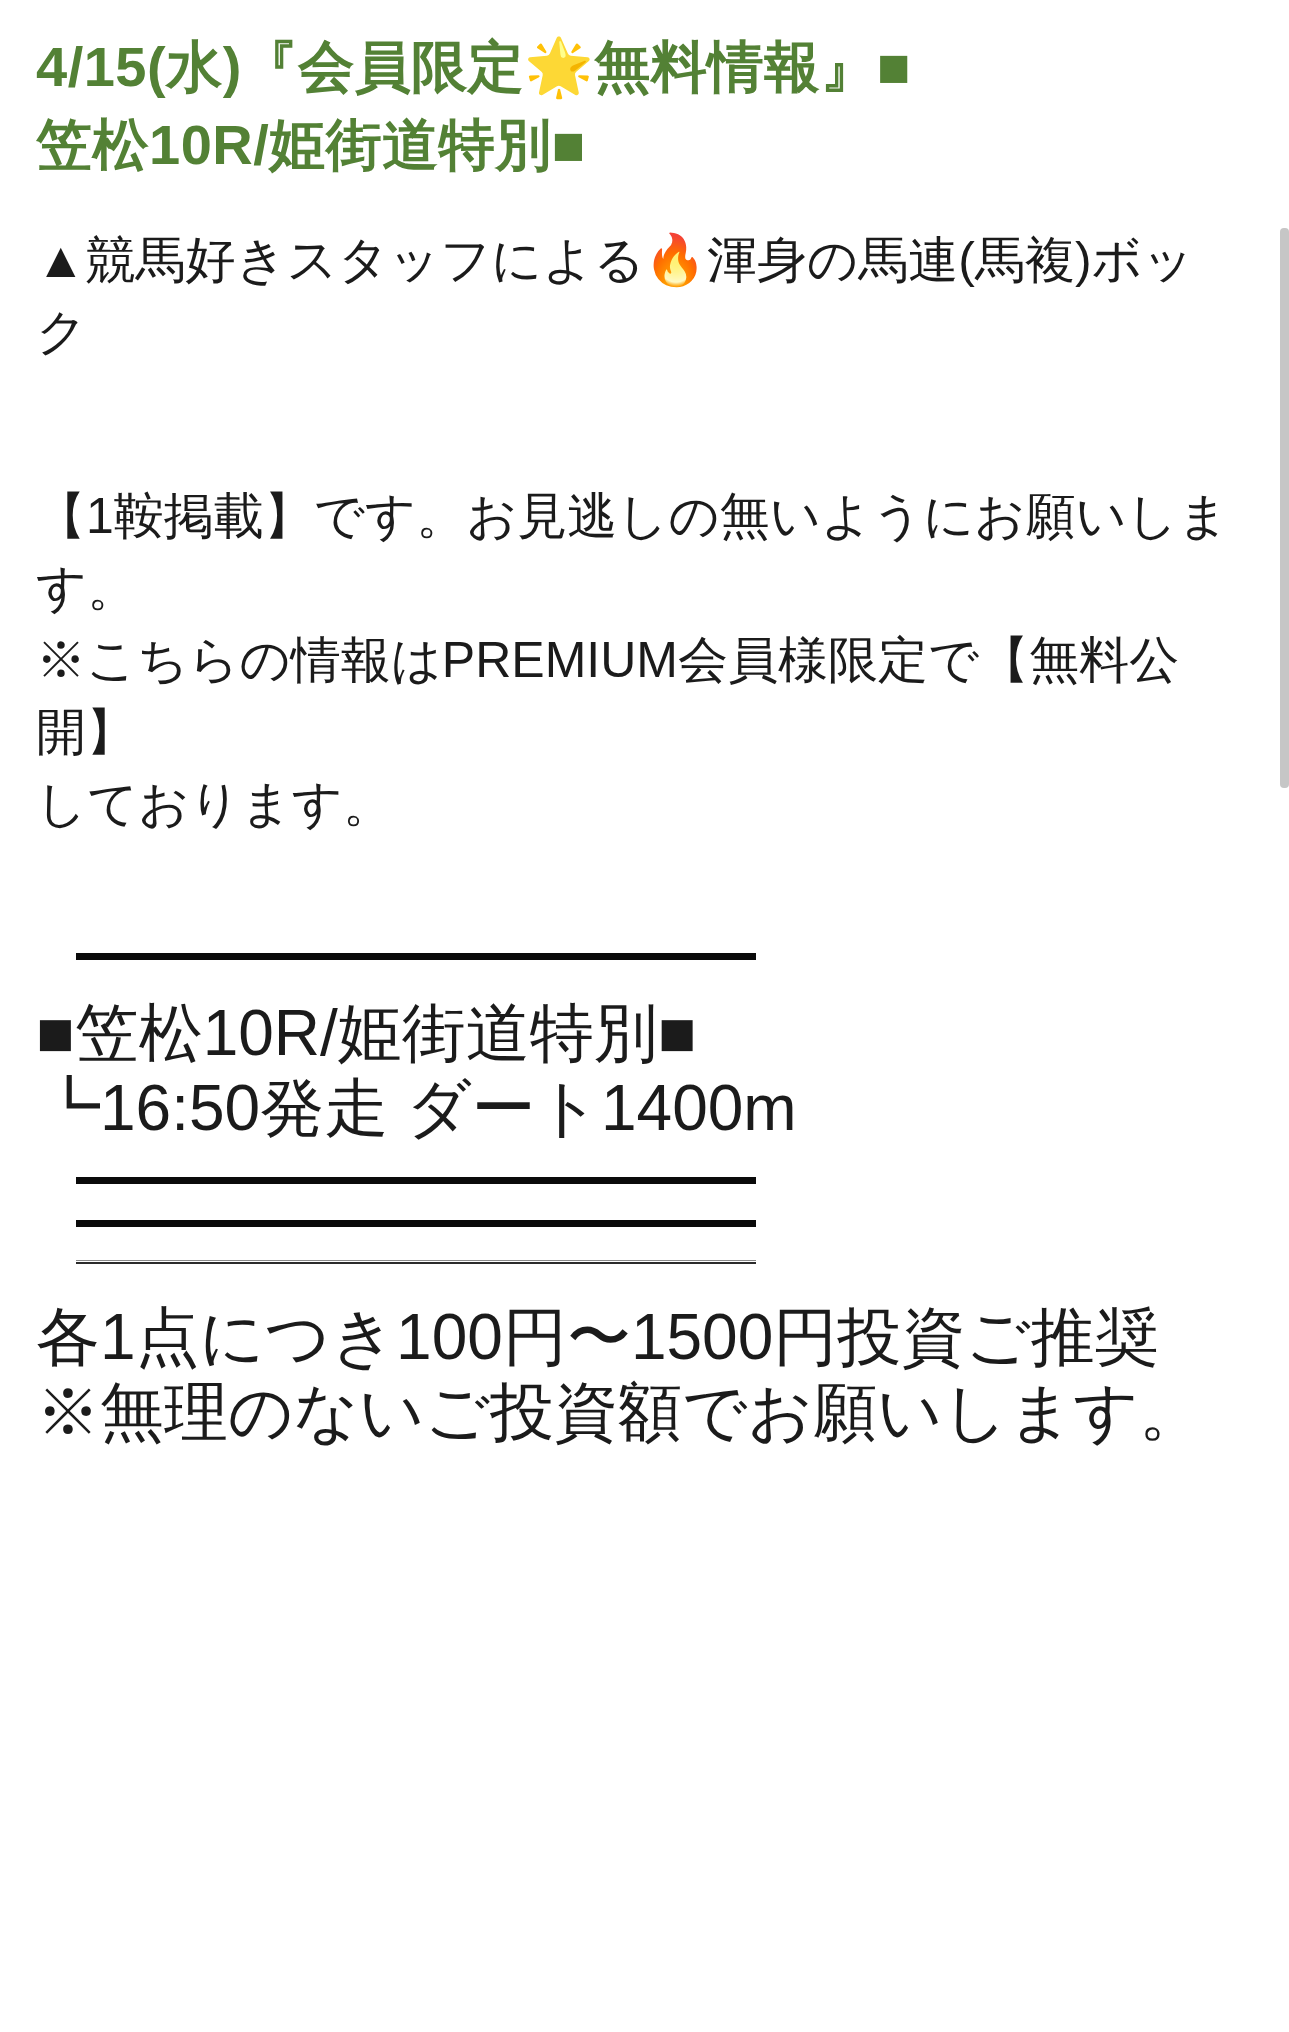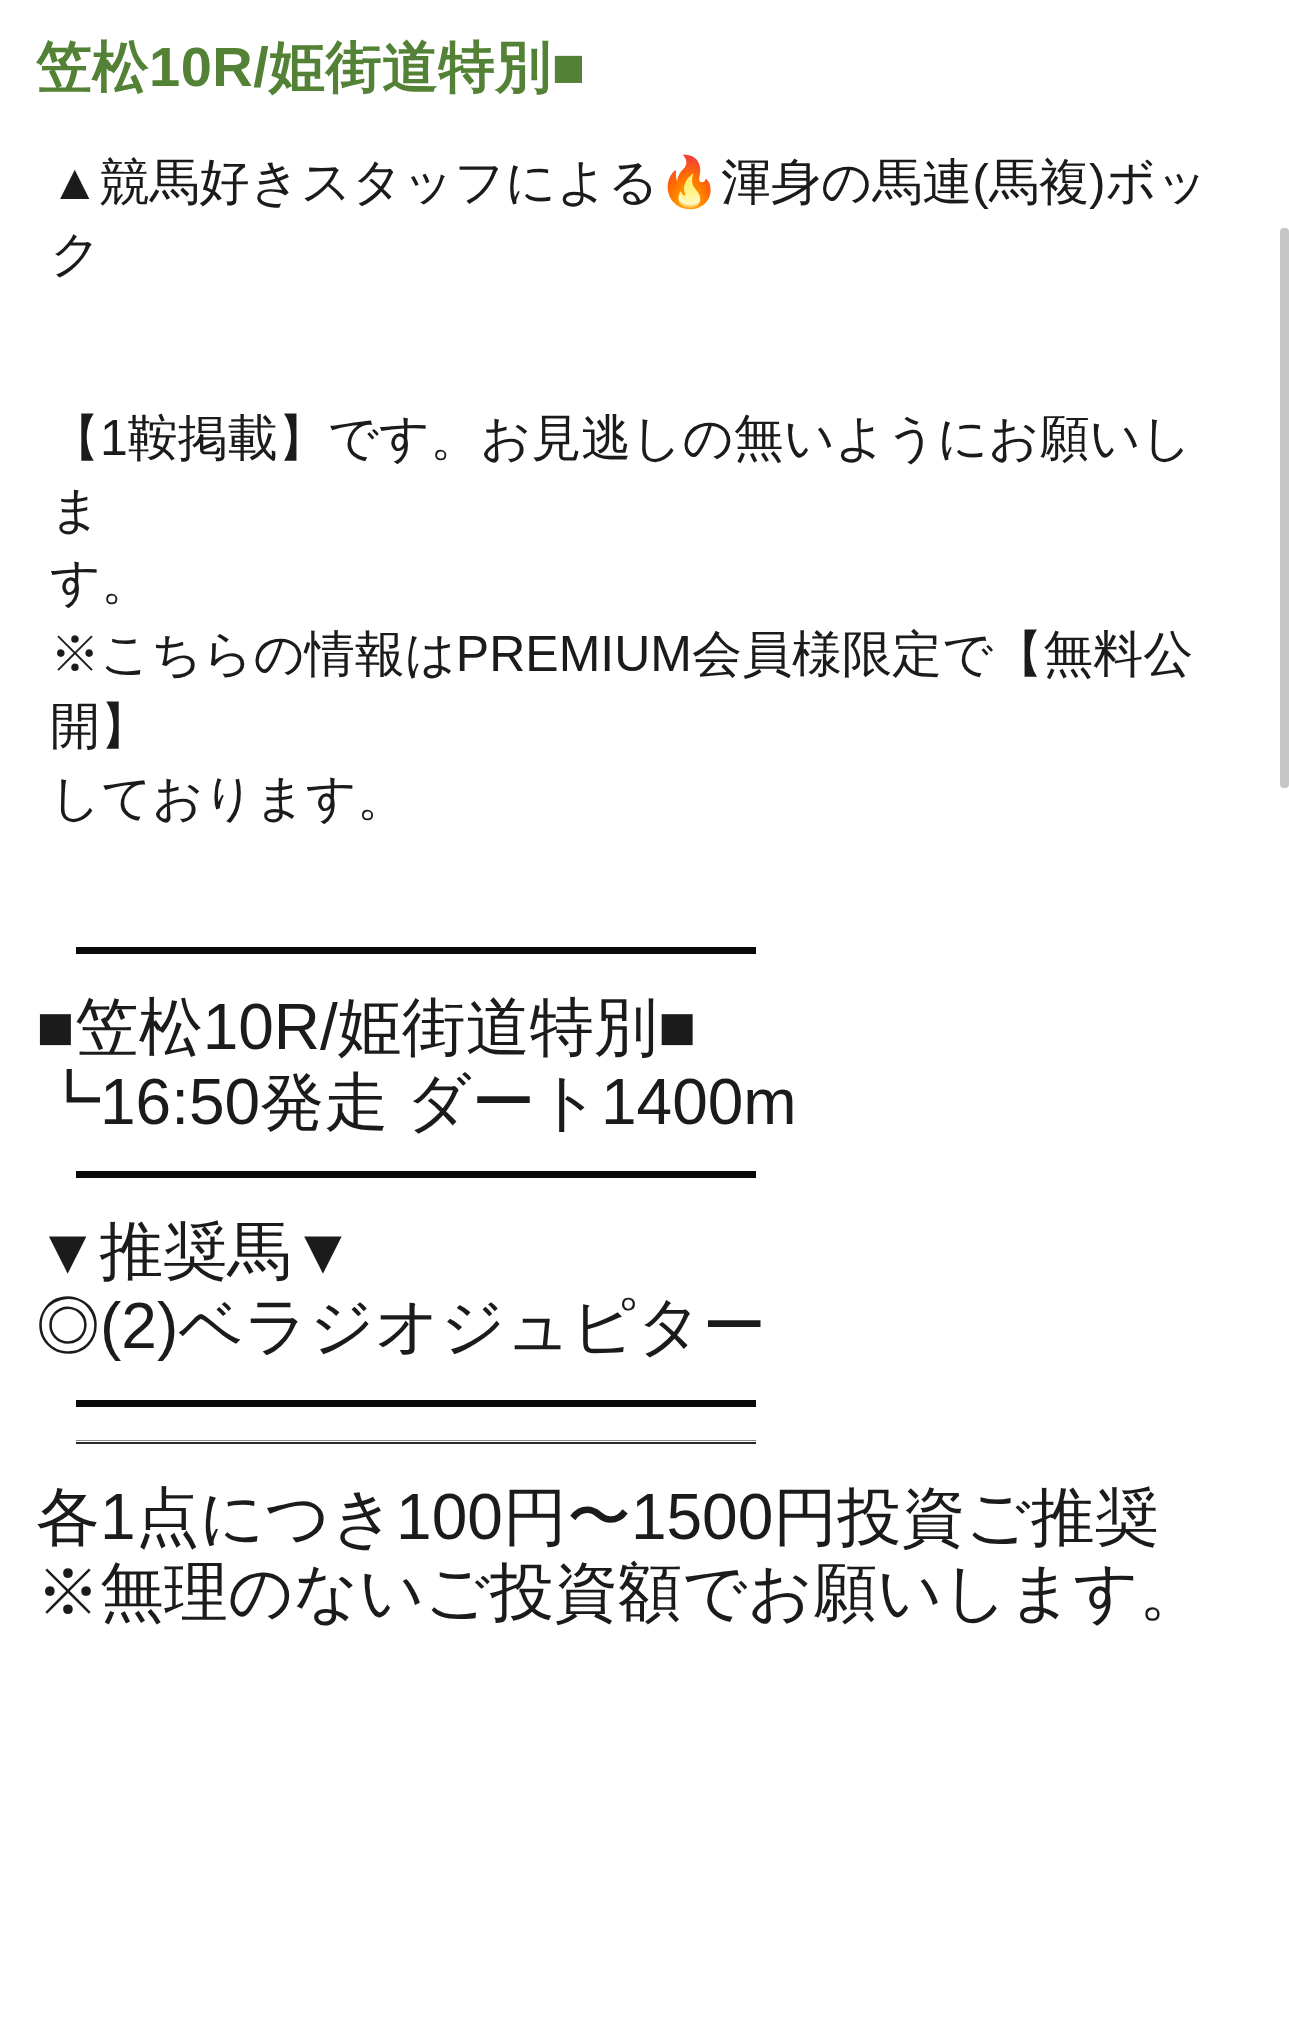--- a/index.html
+++ b/index.html
@@ -22,21 +22,21 @@
   
   h1.title {
     margin: 0;
     font-size: 56px;
     line-height: 78px;
     font-weight: bold;
     color: #538135;
     letter-spacing: 0.5px;
   }
   
-  .para { margin: 14px; font-size: 50px; line-height: 72px; font-weight: 400; }
+  .para { margin: 0; font-size: 50px; line-height: 72px; font-weight: 400; }
   .intro { margin-top: 40px; }
   .notice { margin-top: 112px; }
   .line { display: block; }
   
   .sec-line { display: block; font-size: 64px; line-height: 75px; }
   
   .hr { border: none; margin: 0 0 0 40px; width: 680px; }
   .hr-thick { border-top: 7px solid #0a0a0a; }
   .hr-thick-1 { margin-top: 113px; }
   .hr-thick-2 { margin-top: 31px; }
@@ -58,20 +58,21 @@
     background: #c6c6c6;
     border-radius: 4px;
   }
 </style>
 </head>
 <body>
 
 <div class="content">
 
   <h1 class="title">
+    <span class="line">4/15(水)『会員限定🌟無料情報』■</span>
     <span class="line">笠松10R/姫街道特別■</span>
   </h1>
 
   <p class="para intro">
     <span class="line">▲競馬好きスタッフによる🔥渾身の馬連(馬複)ボック</span>
   </p>
 
   <p class="para notice">
     <span class="line">【1鞍掲載】です。お見逃しの無いようにお願いしま</span>
     <span class="line">す。</span>
@@ -81,24 +82,20 @@
 
   <hr class="hr hr-thick hr-thick-1">
 
   <div class="sec">
     <span class="sec-line">■笠松10R/姫街道特別■</span>
     <span class="sec-line">┗16:50発走 ダート1400m</span>
   </div>
 
   <hr class="hr hr-thick hr-thick-2">
 
-  <div class="sec">
-    <span class="sec-line">▼推奨馬▼</span>
-    <span class="sec-line">◎(2)ベラジオジュピター</span>
-  </div>
 
   <hr class="hr hr-thick hr-thick-3">
 
 
   <hr class="hr hr-thin hr-thin-1">
 
   <div class="sec">
     <span class="sec-line">各1点につき100円〜1500円投資ご推奨</span>
     <span class="sec-line">※無理のないご投資額でお願いします。</span>
   </div>

